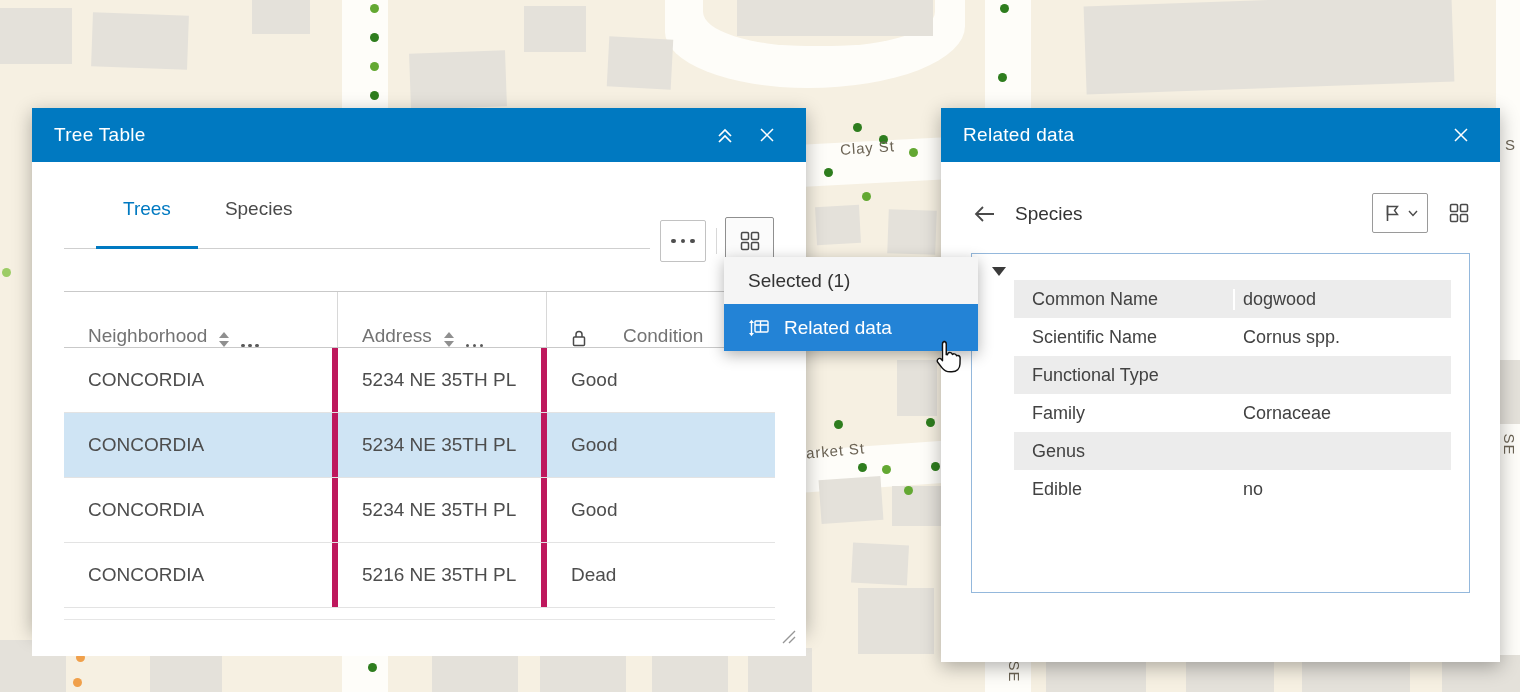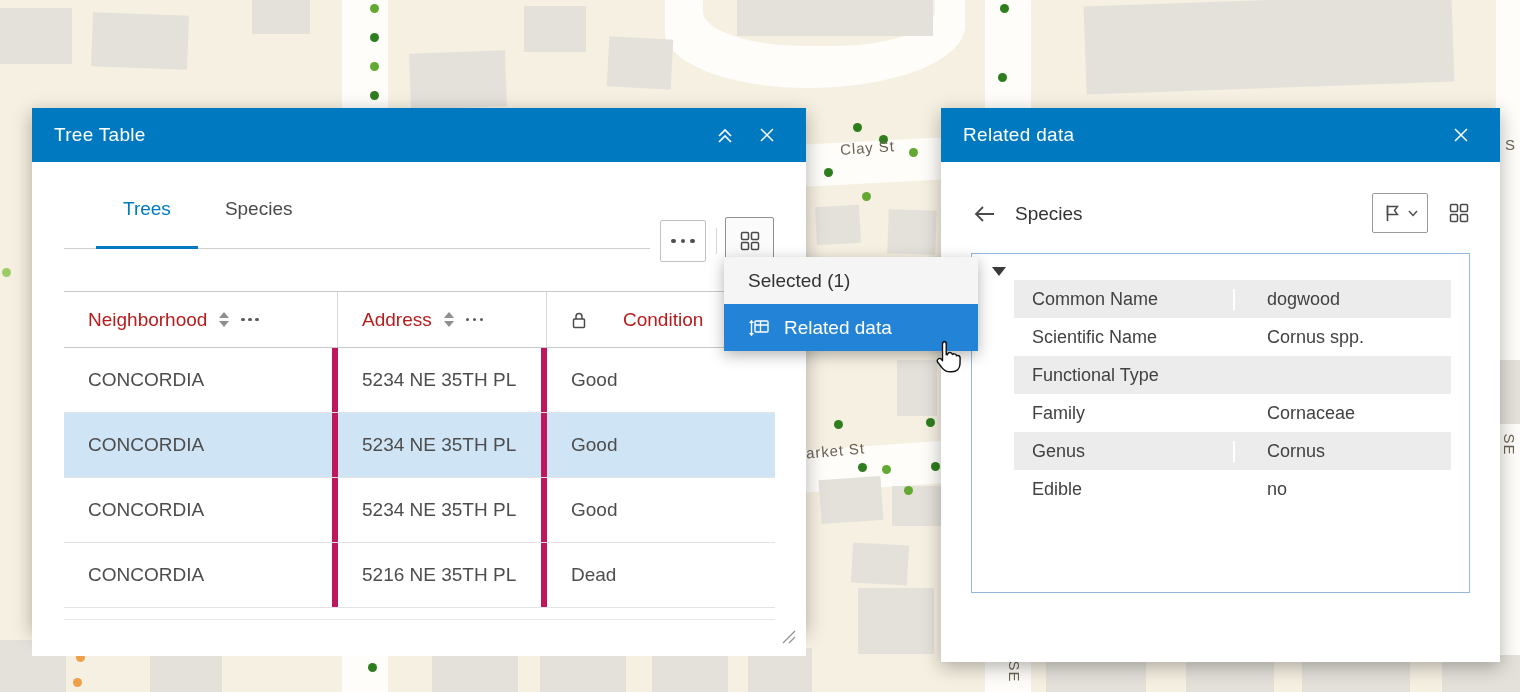--- a/index.html
+++ b/index.html
@@ -46,21 +46,21 @@
     border:1px solid #8f8f8f; border-radius:2px; background:#fbfbfb;
     display:flex; align-items:center; justify-content:center; cursor:pointer; }
   .dots3 { display:inline-flex; gap:5px; }
   .dots3 i { width:4.5px; height:4.5px; border-radius:50%; background:#4f4f4f; }
   .dots3.small { gap:3.5px; }
   .dots3.small i { width:3.5px; height:3.5px; background:#5a5a5a; }
 
   
   .ttable { position:absolute; left:32px; top:103px; width:711px; }
   .thead { display:flex; height:57px; border-top:1px solid #c9c9c9; border-bottom:1px solid #c9c9c9; }
-  .th { display:flex; align-items:center; gap:12px; padding-left:24px; font-size:19px; color:#b91c1c; cursor:pointer; }
+  .th { display:flex; align-items:flex-end; gap:12px; padding-left:24px; font-size:19px; color:#737373; cursor:pointer; }
   .c1 { width:274px; } .c2 { width:209px; } .c3 { flex:1;gap:36px; }
   .th.c1,.th.c2 { border-right:1px solid #d8d8d8; }
   .trow { display:flex; height:65px; border-bottom:1px solid #e3e3e3; background:#fff; cursor:pointer; }
   .trow.selected { background:var(--selected-row,#cfe4f4); }
   .td { display:flex; align-items:center; padding-left:24px; font-size:19px; color:#4d4d4d; }
   .td.c1,.td.c2 { border-right:6px solid #be185d; }
   .table-tail { height:12px; border-bottom:1px solid #e6e6e6; }
   .sort { display:inline-flex; flex-direction:column; gap:3px; cursor:pointer; }
   .sort .u { width:0; height:0; border-left:5px solid transparent; border-right:5px solid transparent; border-bottom:6px solid #8f8f8f; }
   .sort .d { width:0; height:0; border-left:5px solid transparent; border-right:5px solid transparent; border-top:6px solid #8f8f8f; }
@@ -87,21 +87,21 @@
   .gbox { position:absolute; left:30px; top:91px; width:499px; height:340px;
     border:1px solid var(--box-border,#94b8dc); background:#fff; }
   .ghead { display:flex; align-items:center; gap:10px; padding:13px 0 0 20px;
     font-size:19px; color:#333; cursor:pointer; }
   .caret { width:0; height:0; border-left:7px solid transparent; border-right:7px solid transparent;
     border-top:9px solid #3a3a3a; }
   .fields { margin:4px 18px 0 42px; }
   .frow { display:flex; height:38px; align-items:center; font-size:18px; color:#424242; }
   .frow.alt { background:var(--row-alt,#ececec); }
   .flabel { width:219px; padding-left:18px; }
-  .fvalue { flex:1; padding-left:32px; border-left:2px solid #fff; }
+  .fvalue { flex:1; padding-left:8px; border-left:2px solid #fff; }
 
   .cursor { position:absolute; left:934px; top:340px; z-index:40; }
 </style>
 </head>
 <body>
 
 <div class="stage">
 
   <div class="map-layer">
     <div class="loop-outer"></div>
@@ -359,21 +359,20 @@
             </div>
             <div class="frow alt">
               <div class="flabel">Functional Type</div>
             </div>
             <div class="frow">
               <div class="flabel">Family</div>
               <div class="fvalue">Cornaceae</div>
             </div>
             <div class="frow alt">
               <div class="flabel">Genus</div>
-              <div class="fvalue">Cornus</div>
             </div>
             <div class="frow">
               <div class="flabel">Edible</div>
               <div class="fvalue">no</div>
             </div>
           </div>
       </div>
     </div>
   </section>
 

